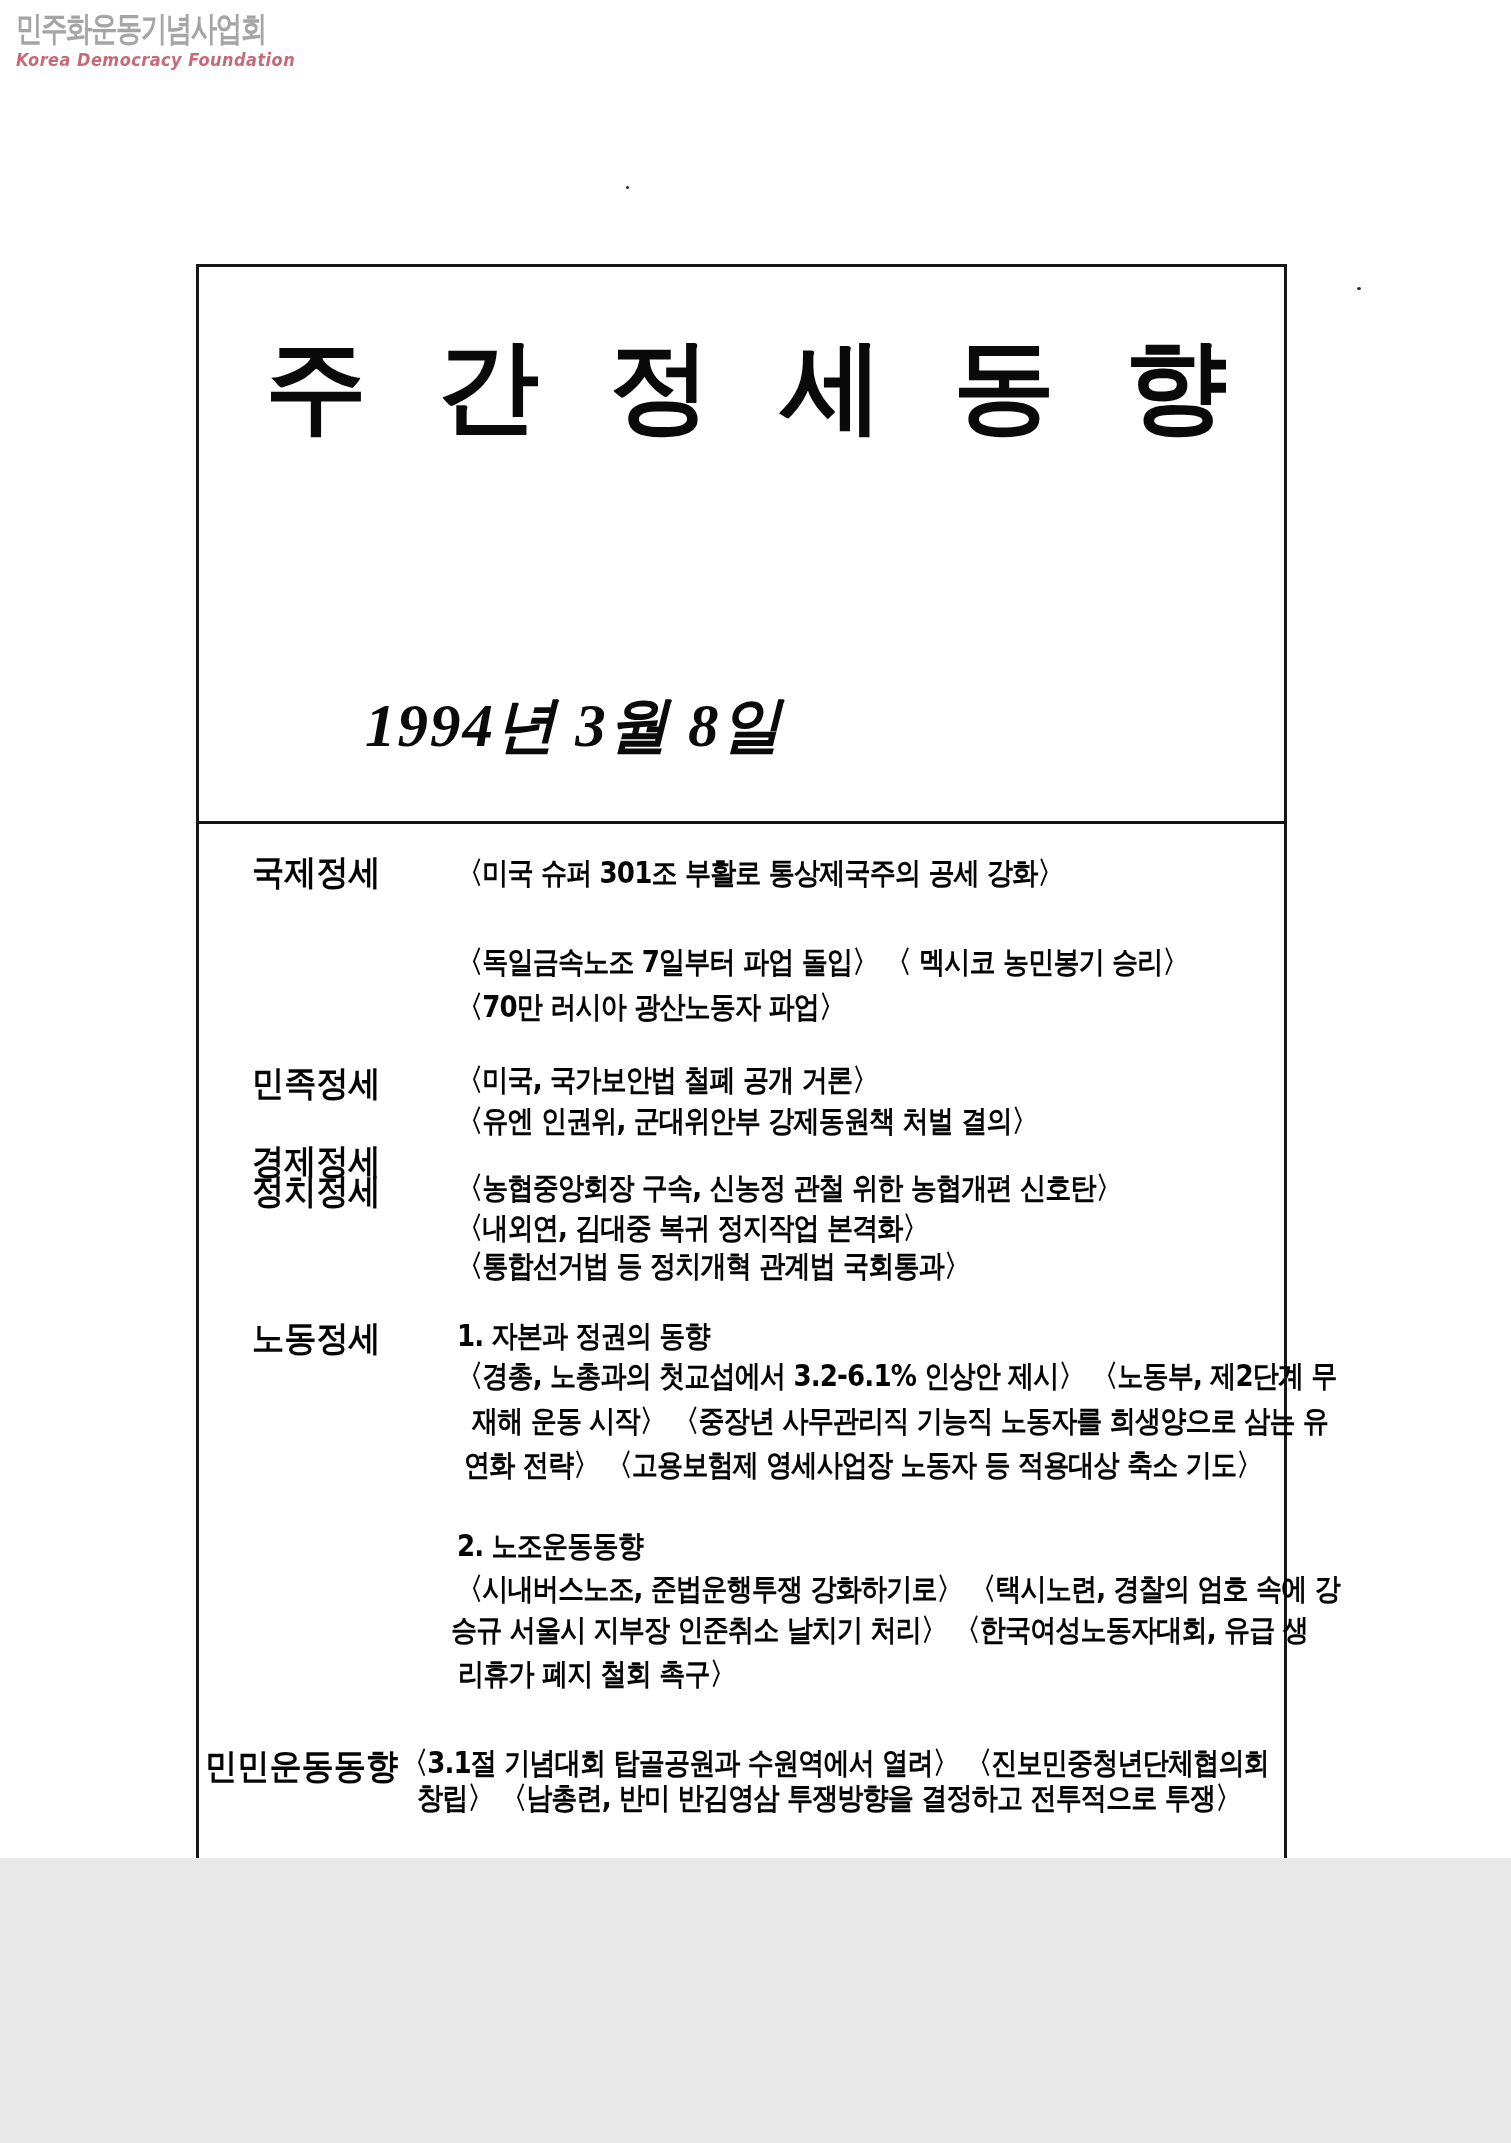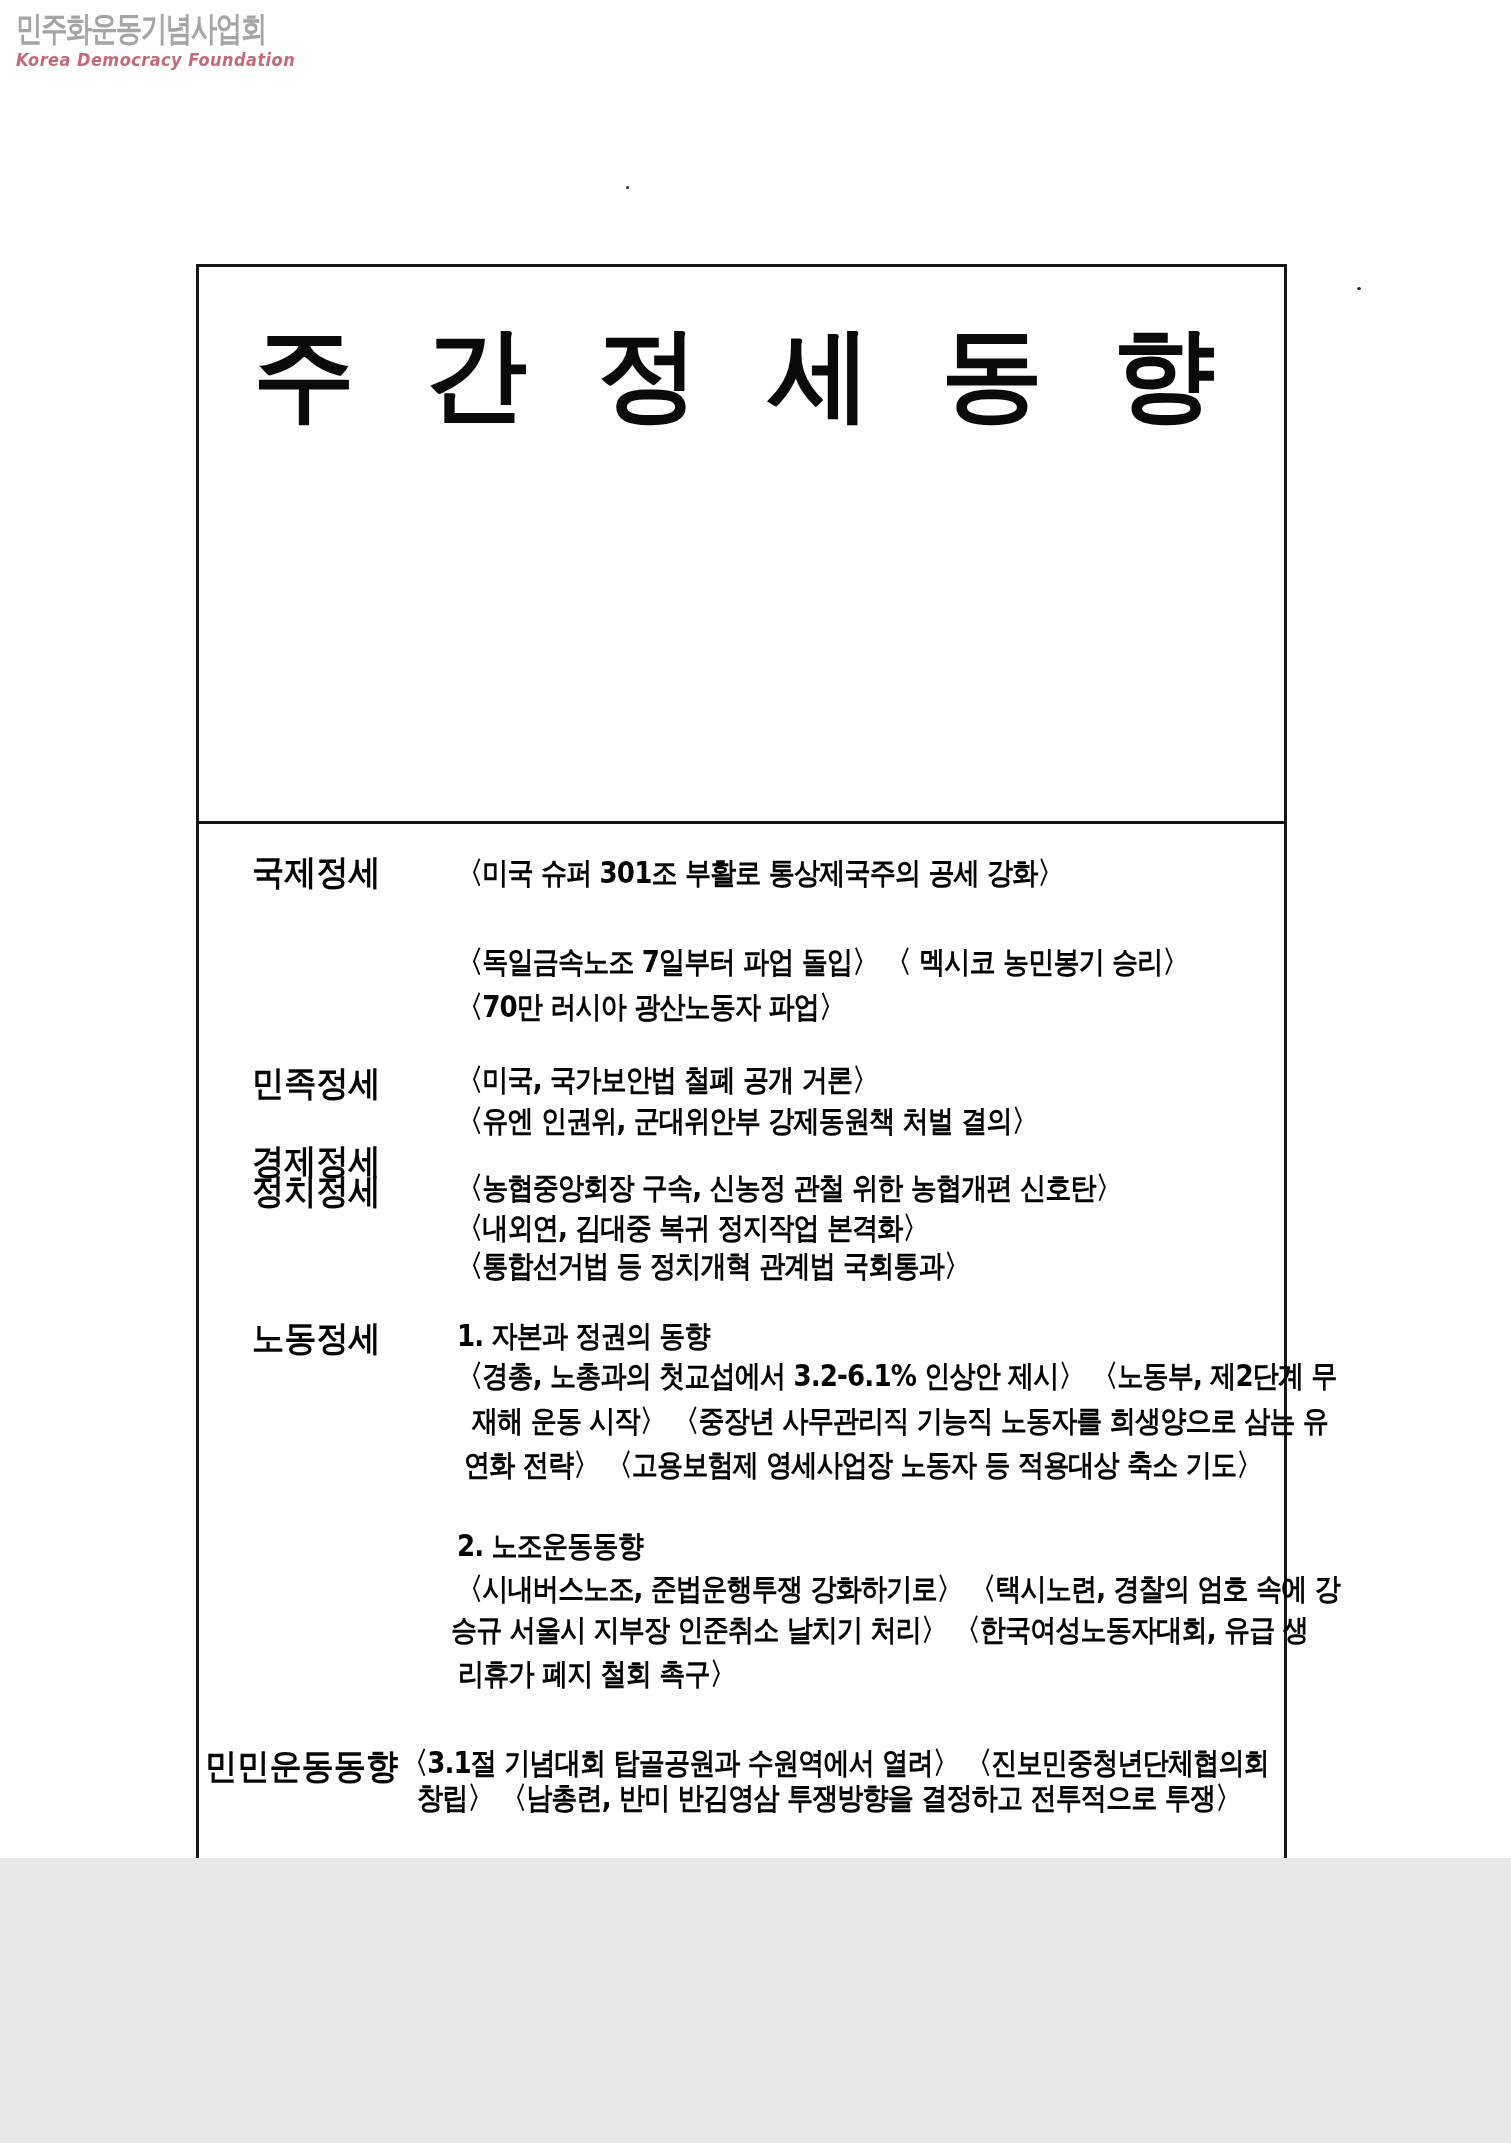--- a/index.html
+++ b/index.html
@@ -29,21 +29,21 @@
     letter-spacing:0.5px;
   }
   
   .doc-box{
     position:absolute;left:196px;top:264px;
     width:1085px;height:1592px;
     border:3px solid #161616;
     background:#fff;
   }
   .doc-title{
-    position:absolute;left:50px;top:36px;margin:4px;
+    position:absolute;left:50px;top:36px;margin:16px;
     font-family:"Liberation Serif","DejaVu Serif",serif;
     font-weight:bold;
     font-size:102px;
     letter-spacing:70px;
     white-space:nowrap;
     color:#0a0a0a;
   }
   .doc-date{
     position:absolute;left:166px;top:418px;
     font-family:"Liberation Serif","DejaVu Serif",serif;
@@ -96,20 +96,21 @@
   <div class="logo-kr">민주화운동기념사업회</div>
   <div class="logo-en">Korea Democracy Foundation</div>
 
   <div class="speck s1"></div>
   <div class="speck s2"></div>
   <div class="speck s3"></div>
 
   <div class="doc-box">
 
     <h1 class="doc-title">주간정세동향</h1>
+    <div class="doc-date">1994년 3월 8일</div>
     <div class="rule"></div>
 
     <div class="sec-label" style="left:53px;top:582px">국제정세</div>
     <div class="sec-label" style="left:53px;top:793px">민족정세</div>
     <div class="sec-label" style="left:53px;top:871px">경제정세</div>
     <div class="sec-label" style="left:53px;top:901px">정치정세</div>
     <div class="sec-label" style="left:53px;top:1048px">노동정세</div>
     <div class="sec-label" style="left:6px;top:1476px">민민운동동향</div>
 
     <div class="line" style="left:258px;top:586px">〈미국 슈퍼 301조 부활로 통상제국주의 공세 강화〉</div>

